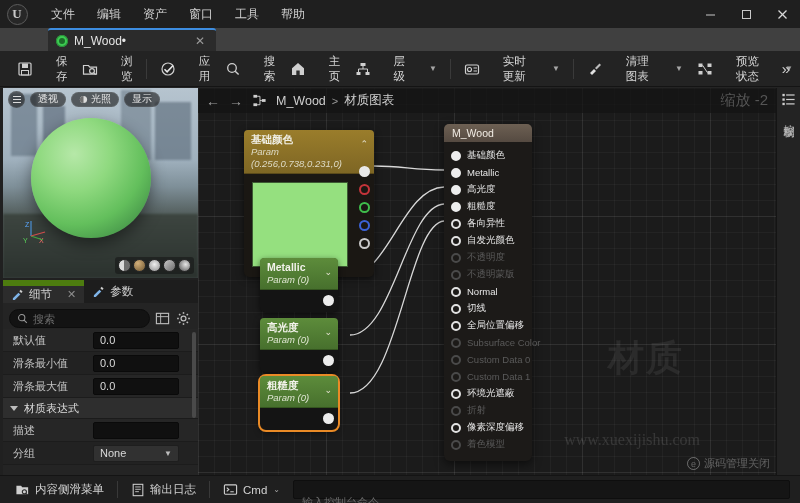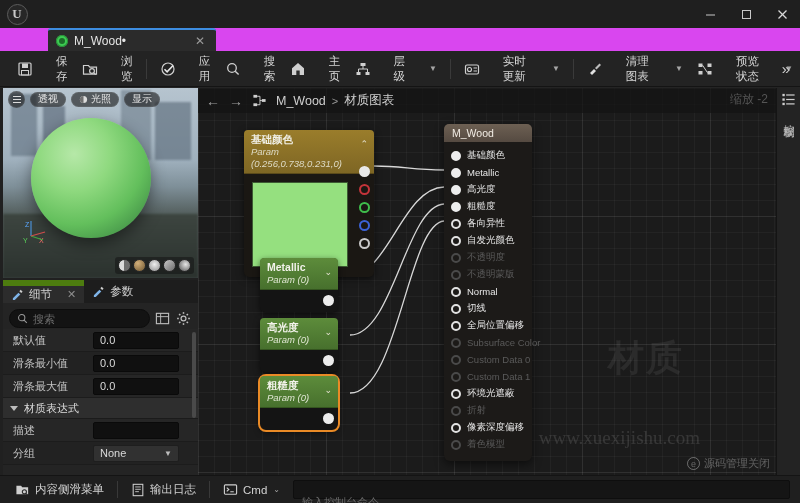--- a/index.html
+++ b/index.html
@@ -32,21 +32,21 @@
   }
   .win-ctrls { position: absolute; right: 0; top: 0; height: 28px; display: flex; }
   .win-btn {
     width: 36px; height: 28px; display: flex; align-items: center; justify-content: center;
     color: #c8c8c8; font-size: 12px;
   }
 
   
   .tabstrip {
     position: absolute; left: 0; top: 28px; width: 800px; height: 23px;
-    background: #d946ef; display: flex; align-items: flex-end;
+    background: #404040; display: flex; align-items: flex-end;
   }
   .doc-tab {
     margin-left: 48px; height: 23px; min-width: 168px;
     background: #2b2b2b; border-top: 2px solid #3d8de0;
     display: flex; align-items: center; padding: 0 8px;
     border-radius: 3px 3px 0 0;
   }
   .doc-tab .tab-ico {
     width: 12px; height: 12px; border-radius: 50%; background: #3ccb52;
     margin-right: 6px; position: relative; flex: 0 0 auto;
@@ -196,21 +196,21 @@
   }
   .breadcrumb {
     position: absolute; left: 0; top: 0; right: 0; height: 25px;
     display: flex; align-items: center; gap: 9px; padding-left: 8px;
     background: rgba(20,20,20,.72);
   }
   .bc-arrow { font-size: 14px; color: #9f9f9f; }
   .bc-text { font-size: 12.5px; color: #cfcfcf; display: flex; align-items: center; gap: 6px; }
   .bc-sep { color: #9a9a9a; font-size: 11px; }
   .zoom-label {
-    position: absolute; right: 8px; top: 3px; font-size: 12px; color: #555;
+    position: absolute; right: 8px; top: 3px; font-size: 15px; color: #555;
   }
 
   
   .node { position: absolute; border-radius: 5px; }
   .node-hdr {
     border-radius: 4px 4px 0 0; padding: 3px 7px; position: relative;
   }
   .node-title { font-size: 10.5px; font-weight: bold; color: #f0efe6; line-height: 13px; }
   .node-sub { font-size: 9.5px; font-style: italic; color: #dedbc6; line-height: 12px; }
   .node-caret { position: absolute; right: 6px; top: 9px; font-size: 9px; color: #e6e3d2; }
@@ -276,21 +276,21 @@
   
   .wm1 {
     position: absolute; right: 26px; bottom: 52px; font-size: 44px; color: rgba(255,255,255,.10);
     font-weight: bold; letter-spacing: 2px; white-space: nowrap;
   }
   .wm2 {
     position: absolute; right: 92px; bottom: 92px; font-size: 36px; color: rgba(255,255,255,.07);
     font-weight: bold; letter-spacing: 2px; white-space: nowrap;
   }
   .wm3 {
-    position: absolute; right: 76px; bottom: 26px; font-size: 19px; color: rgba(255,255,255,.12);
+    position: absolute; right: 76px; bottom: 26px; font-size: 16px; color: rgba(255,255,255,.12);
     font-family: "Liberation Serif", serif; white-space: nowrap;
   }
   .wm4 {
     position: absolute; right: 6px; bottom: 4px; font-size: 11px; color: rgba(255,255,255,.30);
     display: flex; align-items: center; gap: 4px;
   }
   .wm4 .e {
     width: 13px; height: 13px; border-radius: 50%; border: 1px solid rgba(255,255,255,.35);
     font-size: 9px; display: flex; align-items: center; justify-content: center;
   }
@@ -329,20 +329,28 @@
   .ico-svg { display: block; }
 </style>
 </head>
 <body>
 
 <div id="app">
 
   <div class="titlebar">
     <div class="ue-logo">
       <div class="circle">U</div>
+    </div>
+    <div class="menubar">
+      <div class="menu-item">文件</div>
+      <div class="menu-item">编辑</div>
+      <div class="menu-item">资产</div>
+      <div class="menu-item">窗口</div>
+      <div class="menu-item">工具</div>
+      <div class="menu-item">帮助</div>
     </div>
     <div class="win-ctrls">
       <div class="win-btn">
         <svg class="ico-svg" width="11" height="11" viewBox="0 0 11 11">
             <line x1="1" y1="6" x2="10" y2="6" stroke="#c8c8c8" stroke-width="1"></line>
           </svg>
       </div>
       <div class="win-btn">
         <svg class="ico-svg" width="11" height="11" viewBox="0 0 11 11">
             <rect x="1.5" y="1.5" width="8" height="8" fill="none" stroke="#c8c8c8" stroke-width="1"></rect>

